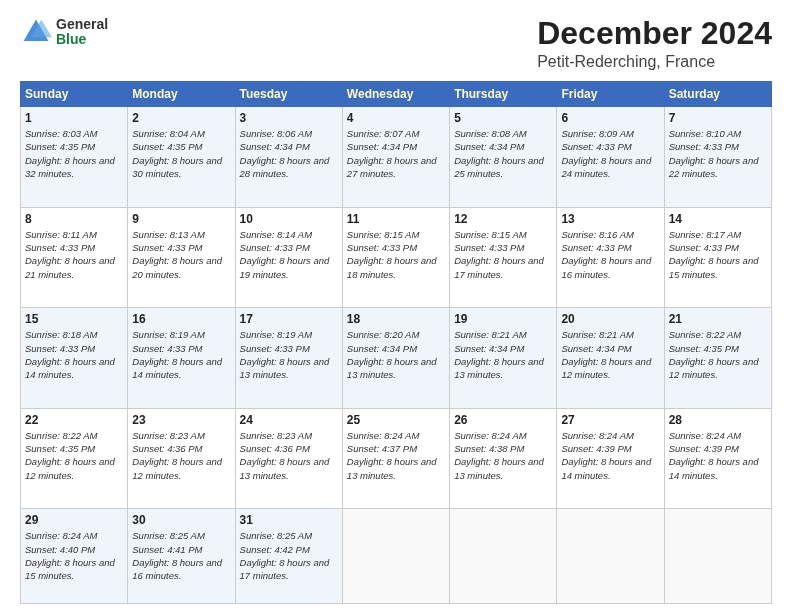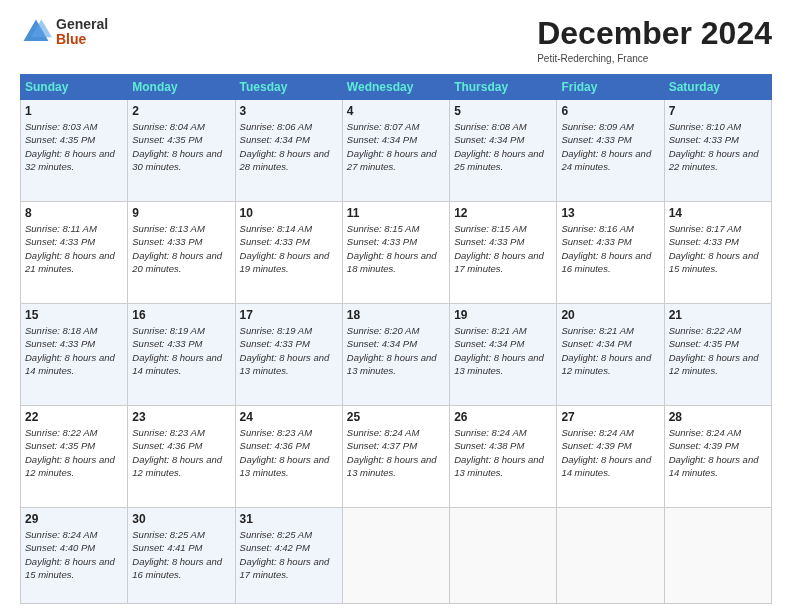--- a/index.html
+++ b/index.html
@@ -30,48 +30,48 @@
     }
     .logo-text {
       display: flex;
       flex-direction: column;
       font-size: 14px;
       font-weight: bold;
       color: #333;
       line-height: 1.1;
     }
     .logo-text span:first-child { color: #333; }
-    .logo-text span:last-child { color: #c2410c; }
+    .logo-text span:last-child { color: #15803d; }
     .logo-icon {
       width: 32px;
       height: 32px;
     }
     .title-block {
     }
     .month-title {
       font-size: 32px;
       font-weight: bold;
       color: #222;
       line-height: 1.1;
     }
     .location {
-      font-size: 10px;
+      font-size: 16px;
       color: #444;
       margin-top: 2px;
     }
     .calendar {
       flex: 1;
       border-collapse: collapse;
       width: 100%;
       font-size: 10px;
       table-layout: fixed;
     }
     .calendar th {
       background: #3a6bbf;
-      color: #5eead4;
+      color: #fef9c3;
       padding: 5px 4px;
       text-align: left;
       font-size: 12px;
       font-weight: bold;
       border: 1px solid #3a6bbf;
     }
     .calendar td {
       vertical-align: top;
       border: 1px solid #ccc;
       padding: 4px 4px 3px 4px;

